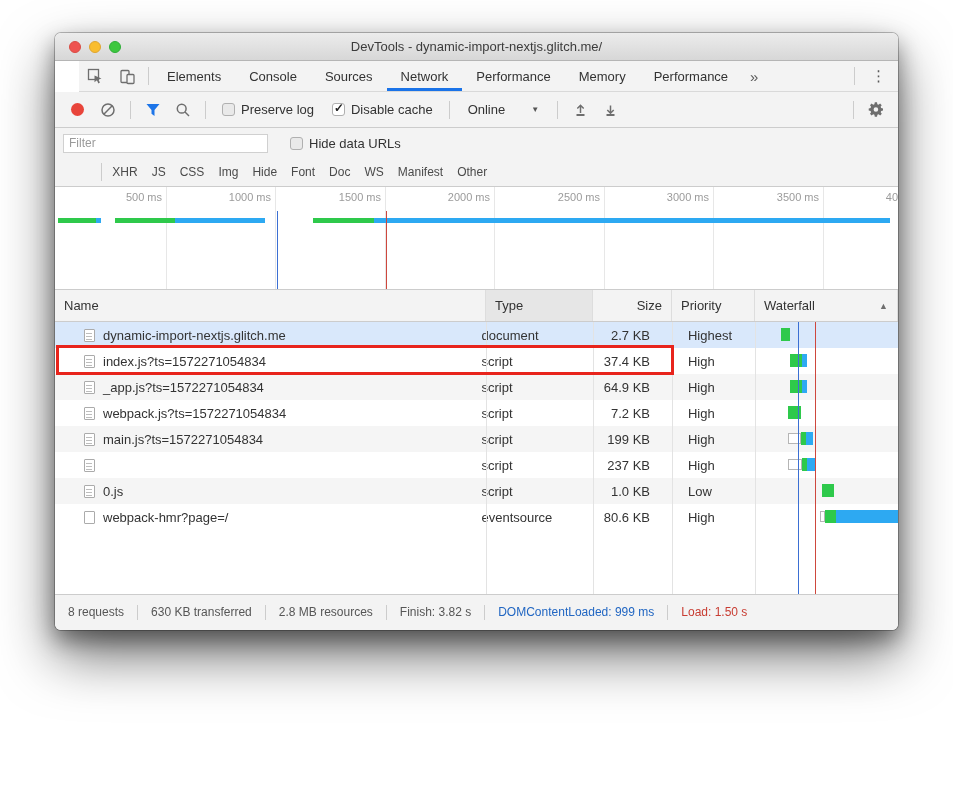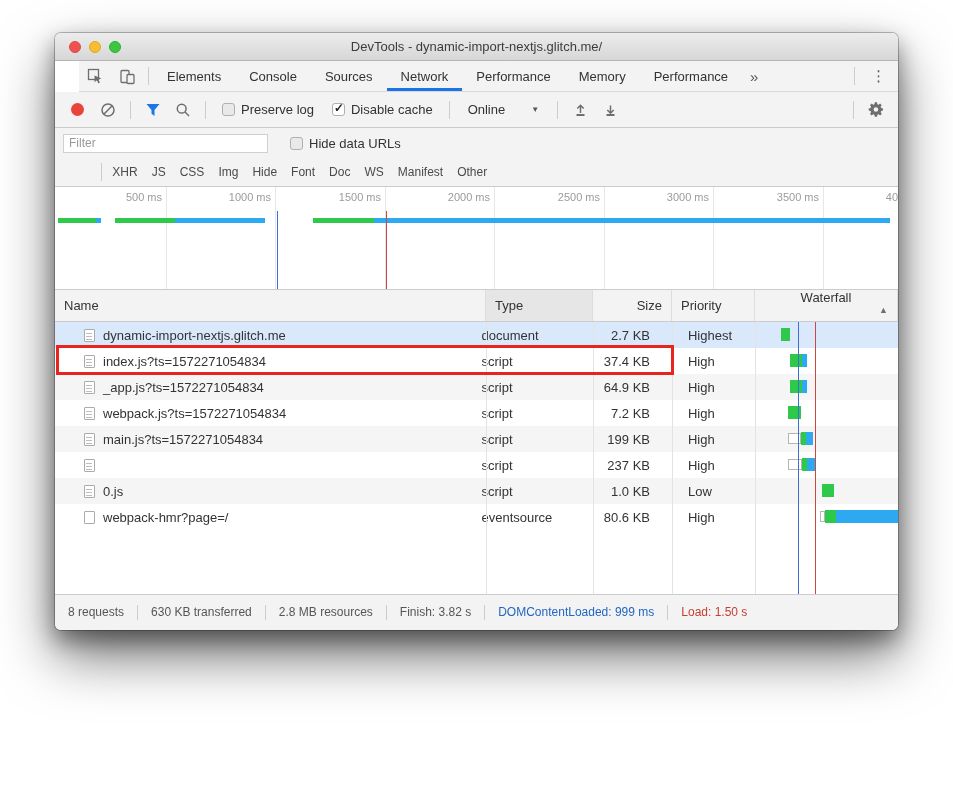--- a/index.html
+++ b/index.html
@@ -64,21 +64,21 @@
   .sort { margin-left:auto; font-size:9px; color:#6e6e6e; }
   .colsep { position:absolute; top:32px; bottom:0; width:1px; background:#e3e3e3; }
   .row { height:26px; display:flex; font-size:13px; color:#333; }
   .row.stripe { background:#f5f5f5; }
   .row.bluebg { background:#d9e8fb; }
   .cell { display:flex; align-items:center; padding:0 9px; overflow:hidden; white-space:nowrap;margin-left:20px; }
   .c-name { width:431px; gap:8px; }
   .c-type { width:107px; }
   .c-size { width:79px; justify-content:flex-end; }
   .c-prio { width:83px; }
-  .c-wf { width:143px; position:relative; padding:0;flex-direction:column; }
+  .c-wf { width:143px; position:relative; padding:0; }
   .ficon { width:11px; height:13px; border:1px solid #ababab; border-radius:1px; background:#fff; flex:0 0 11px; }
   .ficon.doc { background-image:linear-gradient(#bdbdbd,#bdbdbd),linear-gradient(#bdbdbd,#bdbdbd),linear-gradient(#bdbdbd,#bdbdbd);
     background-size:6px 1px; background-position:1px 3px,1px 6px,1px 9px; background-repeat:no-repeat; }
   .bar { position:absolute; top:6px; height:13px; }
   .bar.g { background:var(--wf-green); }
   .bar.b { background:var(--wf-blue); }
   .bar.s { top:7px; height:11px; background:#fff; border:1px solid #b5b5b5; }
   .wfline { position:absolute; top:32px; bottom:0; width:1px; }
   .redbox { position:absolute; left:1px; top:55px; width:618px; height:30px; border:3px solid var(--highlight); z-index:5; }
   

